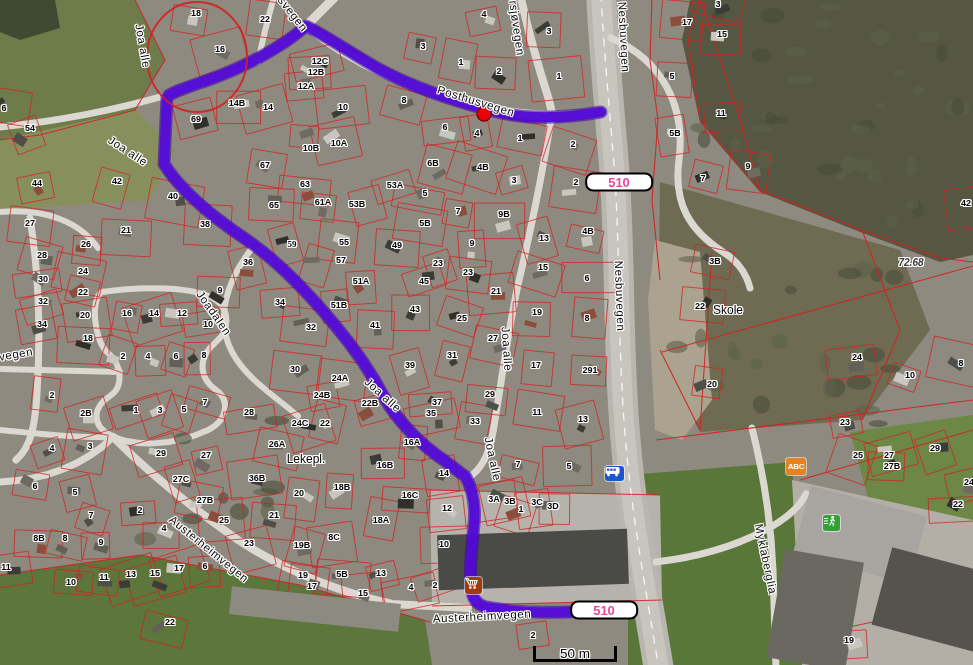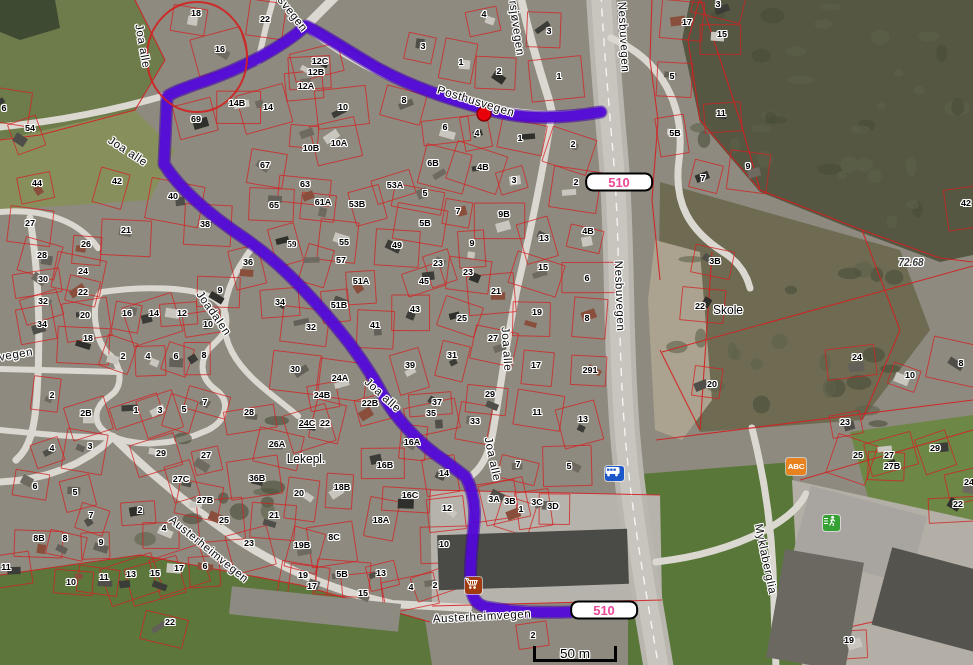--- a/index.html
+++ b/index.html
@@ -605,21 +605,21 @@
       <div class="house-num halo" style="left: 204px; top: 355px;">8</div>
       <div class="house-num halo" style="left: 295px; top: 369px;">30</div>
       <div class="house-num halo" style="left: 52px; top: 395px;">2</div>
       <div class="house-num halo" style="left: 86px; top: 413px;">2B</div>
       <div class="house-num halo" style="left: 136px; top: 410px;">1</div>
       <div class="house-num halo" style="left: 160px; top: 410px;">3</div>
       <div class="house-num halo" style="left: 184px; top: 409px;">5</div>
       <div class="house-num halo" style="left: 205px; top: 402px;">7</div>
       <div class="house-num halo" style="left: 249px; top: 412px;">28</div>
       <div class="house-num halo" style="left: 322px; top: 395px;">24B</div>
-      <div class="house-num halo" style="left: 307px; top: 423px; text-decoration: underline;">24C</div>
+      <div class="house-num halo" style="left: 300px; top: 423px;">24C</div>
       <div class="house-num halo" style="left: 325px; top: 423px;">22</div>
       <div class="house-num halo" style="left: 344px; top: 242px;">55</div>
       <div class="house-num halo" style="left: 397px; top: 245px;">49</div>
       <div class="house-num halo" style="left: 425px; top: 223px;">5B</div>
       <div class="house-num halo" style="left: 472px; top: 243px;">9</div>
       <div class="house-num halo" style="left: 544px; top: 238px;">13</div>
       <div class="house-num halo" style="left: 588px; top: 231px;">4B</div>
       <div class="house-num halo" style="left: 438px; top: 263px;">23</div>
       <div class="house-num halo" style="left: 468px; top: 272px;">23</div>
       <div class="house-num halo" style="left: 361px; top: 281px;">51A</div>

